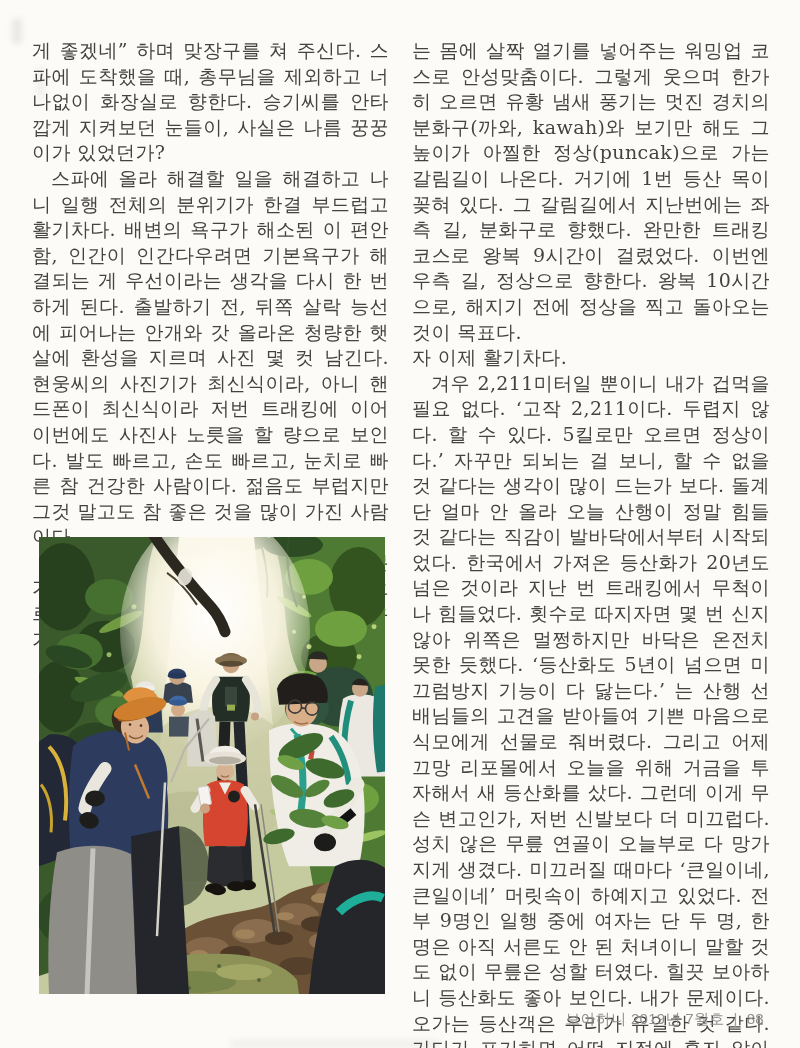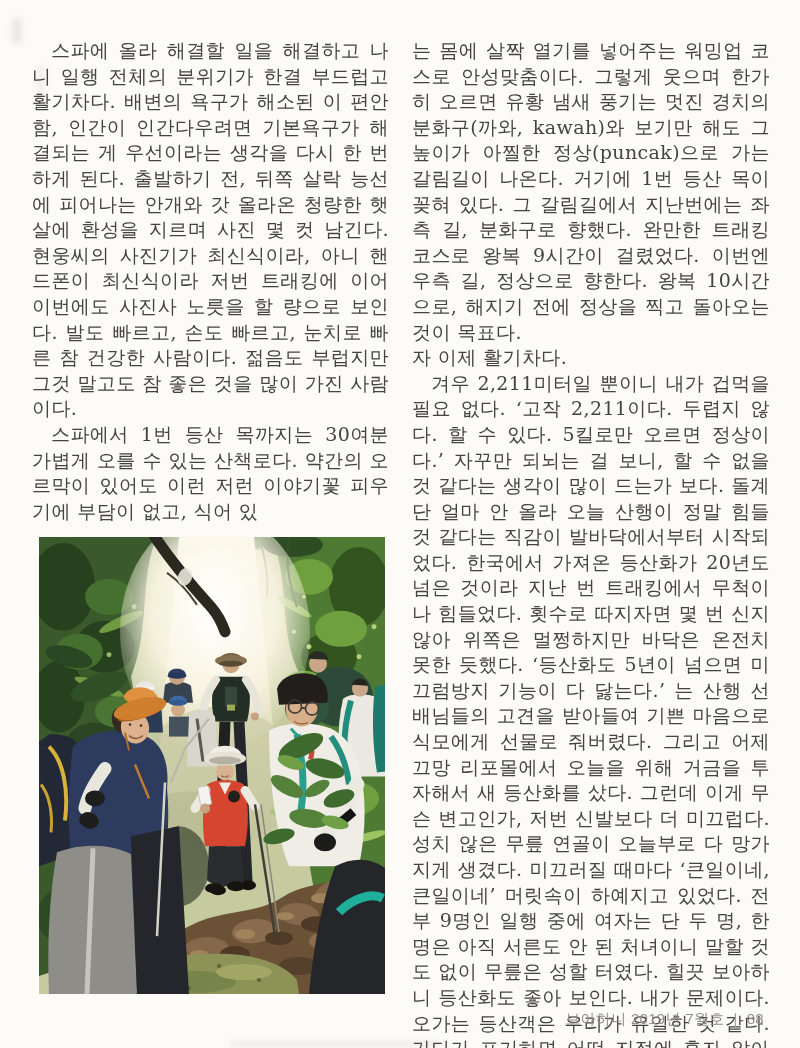--- a/index.html
+++ b/index.html
@@ -38,20 +38,21 @@
 </head>
 <body>
 
 <div class="page">
 
   <div class="smudge smudge-a"></div>
   <div class="smudge smudge-b"></div>
   <div class="smudge smudge-c"></div>
 
   <div class="col col-left">
+    <p>게 좋겠네” 하며 맞장구를 쳐 주신다. 스파에 도착했을 때, 총무님을 제외하고 너나없이 화장실로 향한다. 승기씨를 안타깝게 지켜보던 눈들이, 사실은 나름 꿍꿍이가 있었던가?</p>
     <p class="indent">스파에 올라 해결할 일을 해결하고 나니 일행 전체의 분위기가 한결 부드럽고 활기차다. 배변의 욕구가 해소된 이 편안함, 인간이 인간다우려면 기본욕구가 해결되는 게 우선이라는 생각을 다시 한 번 하게 된다. 출발하기 전, 뒤쪽 살락 능선에 피어나는 안개와 갓 올라온 청량한 햇살에 환성을 지르며 사진 몇 컷 남긴다. 현웅씨의 사진기가 최신식이라, 아니 핸드폰이 최신식이라 저번 트래킹에 이어 이번에도 사진사 노릇을 할 량으로 보인다. 발도 빠르고, 손도 빠르고, 눈치로 빠른 참 건강한 사람이다. 젊음도 부럽지만 그것 말고도 참 좋은 것을 많이 가진 사람이다.</p>
     <p class="indent">스파에서 1번 등산 목까지는 30여분 가볍게 오를 수 있는 산책로다. 약간의 오르막이 있어도 이런 저런 이야기꽃 피우기에 부담이 없고, 식어 있</p>
   </div>
 
   <figure class="photo">
     <svg viewBox="0 0 346 458" preserveAspectRatio="none">
       <defs>
         <radialGradient id="glow" cx="50%" cy="42%" r="60%">
           <stop offset="0%" stop-color="#ffffff" stop-opacity="1"></stop>
           <stop offset="55%" stop-color="#fdf8e8" stop-opacity="0.85"></stop>

